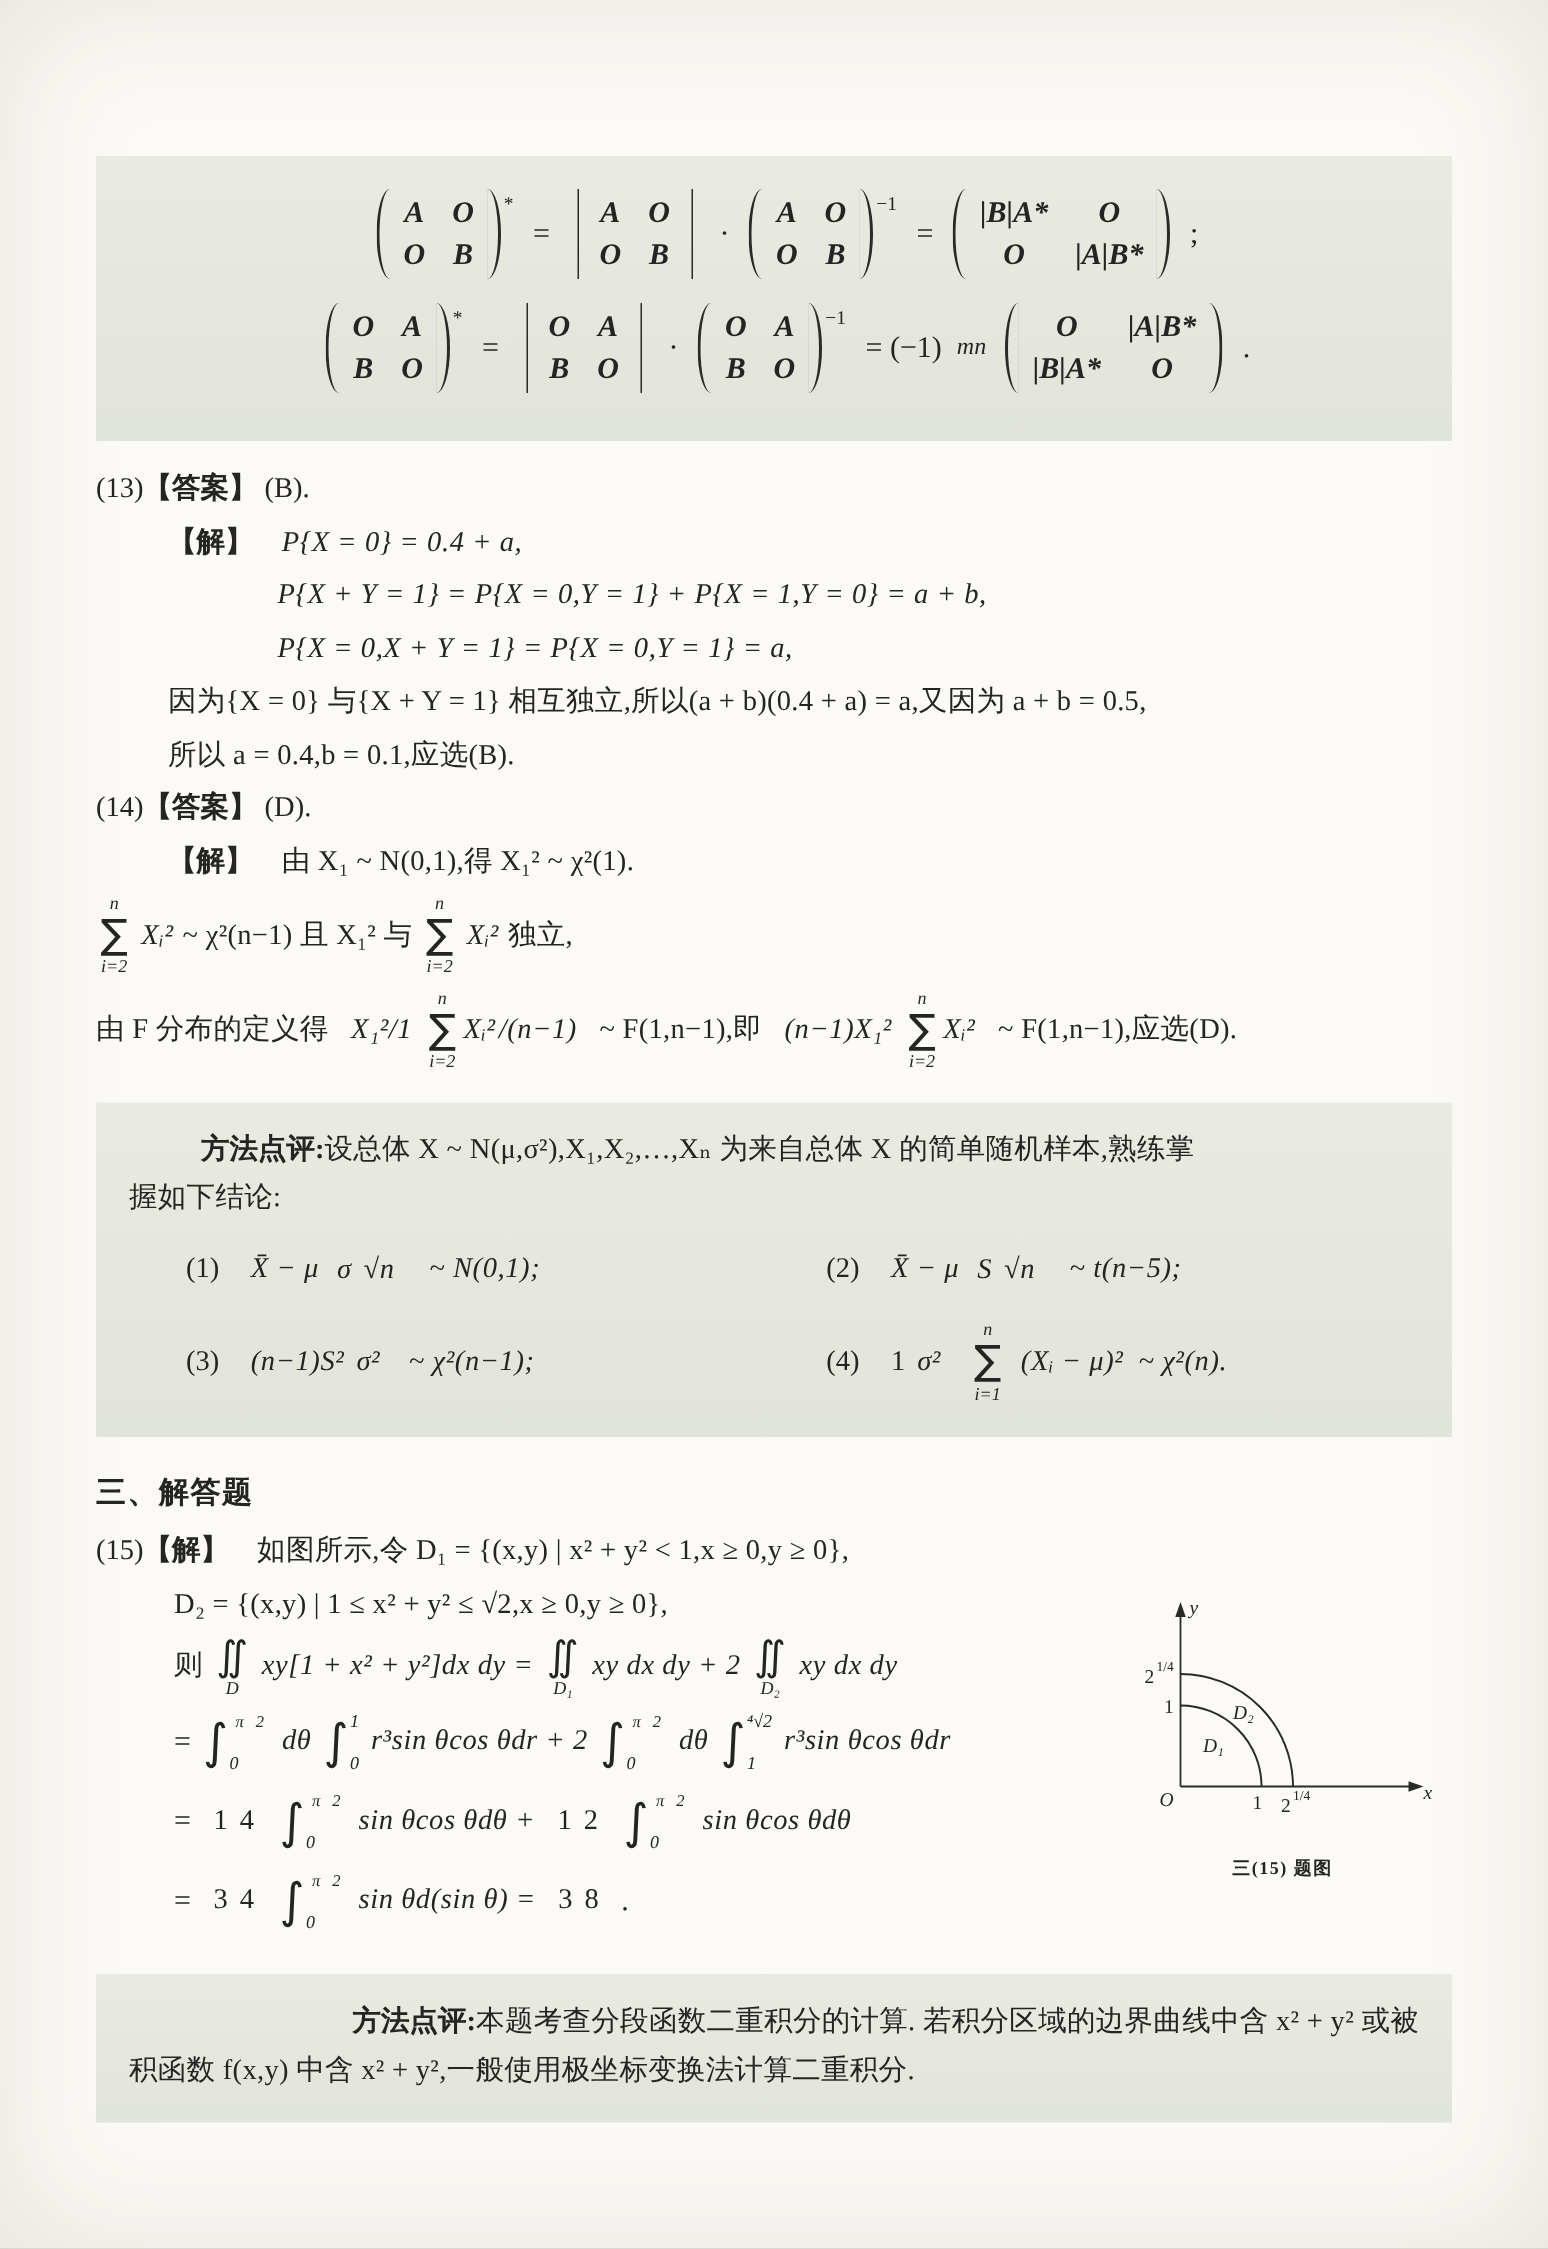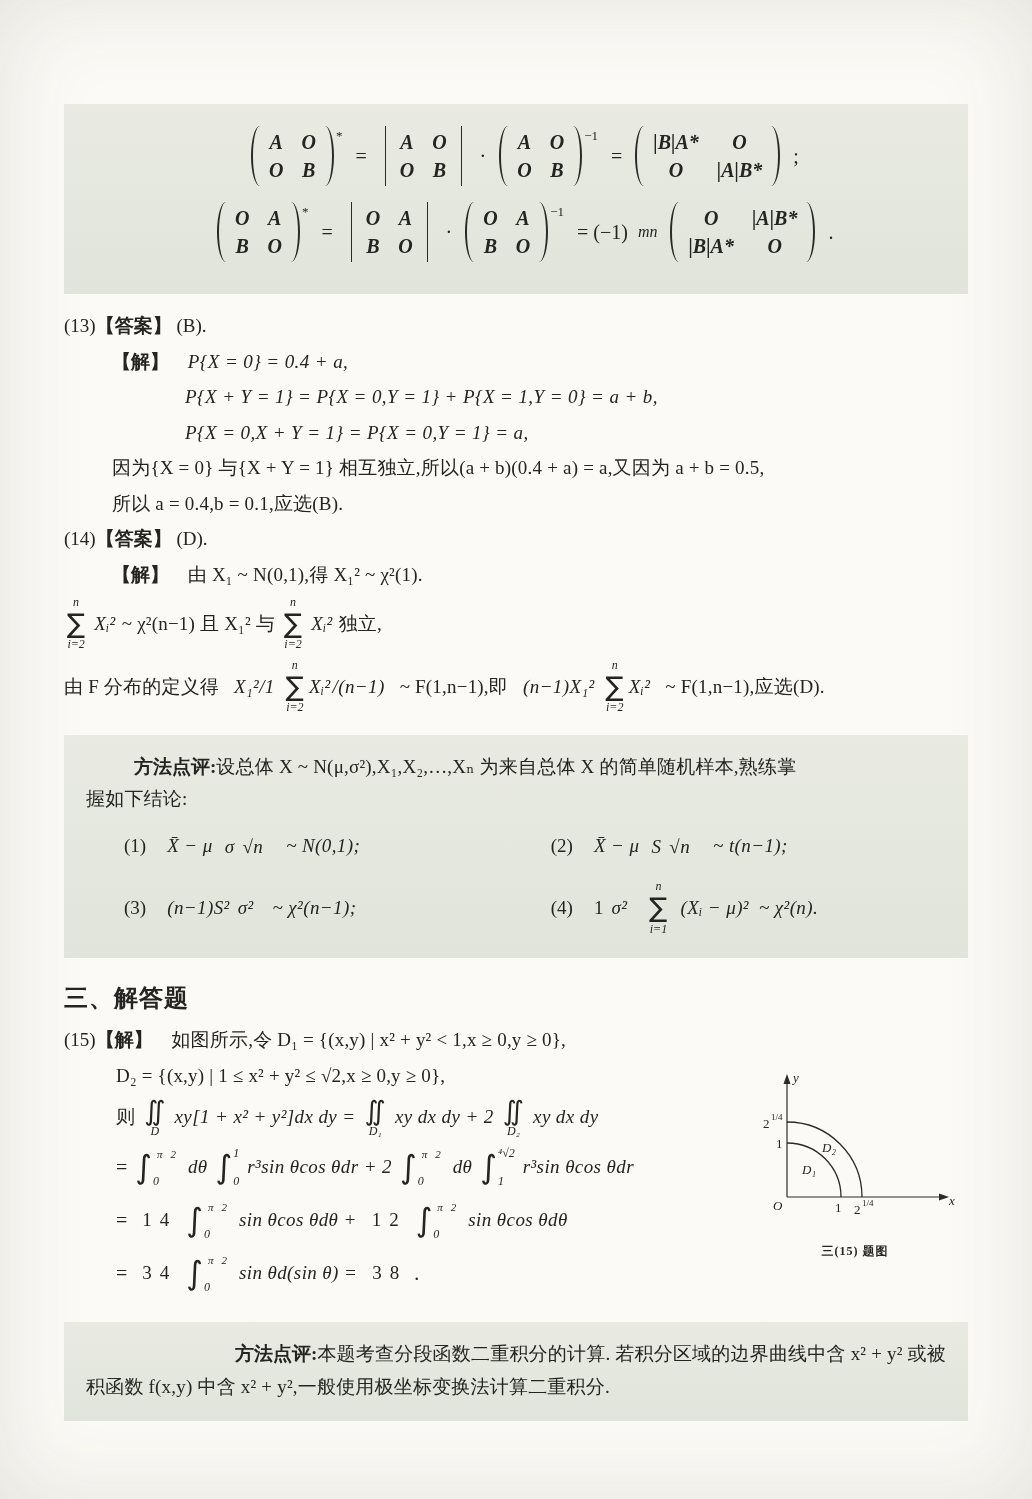--- a/index.html
+++ b/index.html
@@ -60,21 +60,21 @@
 
   .fline { display:flex; align-items:center; gap:10px; margin:8px 0 16px; }
   .f1 { padding-left:162px; }
   .f2 { padding-left:128px; }
 
   .tips p { margin:4px 0; text-indent:48px; }
   .tgrid { display:grid; grid-template-columns:1.08fr 1fr; row-gap:20px; padding:14px 0 6px 38px; }
   .titem { display:flex; align-items:center; gap:10px; }
   .tno { margin-right:2px; }
 
-  .sec-head { font-weight:bold; font-size:24px; margin:22px 0 10px; letter-spacing:1px; }
+  .sec-head { font-weight:bold; font-size:20px; margin:22px 0 10px; letter-spacing:1px; }
 
   .p15wrap { position:relative; }
   .fig { position:absolute; right:2px; top:40px; width:222px; text-align:center; }
   .fig svg { display:block; margin:0 auto; }
   .fig .cap { font-weight:bold; font-size:12px; margin-top:8px; letter-spacing:1px; }
   .axis { stroke:#2a2a28; stroke-width:1.2; fill:none; }
   .curve { stroke:#2a2a28; stroke-width:1.3; fill:none; }
   .arrw { fill:#2a2a28; }
   .ft { font-family:"Liberation Serif","DejaVu Serif",serif; font-size:13px; fill:#242422; }
   .fti { font-style:italic; }
@@ -287,21 +287,21 @@
           <span class="num mit">X̄ − μ</span>
           <span class="fbar"></span>
           <span class="den">
             <span class="frac">
               <span class="num mit">S</span>
               <span class="fbar"></span>
               <span class="den mit">√n</span>
             </span>
           </span>
         </span>
-        <span class="mit">~ t(n−1);</span>
+        <span class="mit">~ t(n−5);</span>
       </div>
 
       <div class="titem">
         <span class="tno">(3)</span>
         <span class="frac">
           <span class="num mit">(n−1)S²</span>
           <span class="fbar"></span>
           <span class="den mit">σ²</span>
         </span>
         <span class="mit">~ χ²(n−1);</span>

